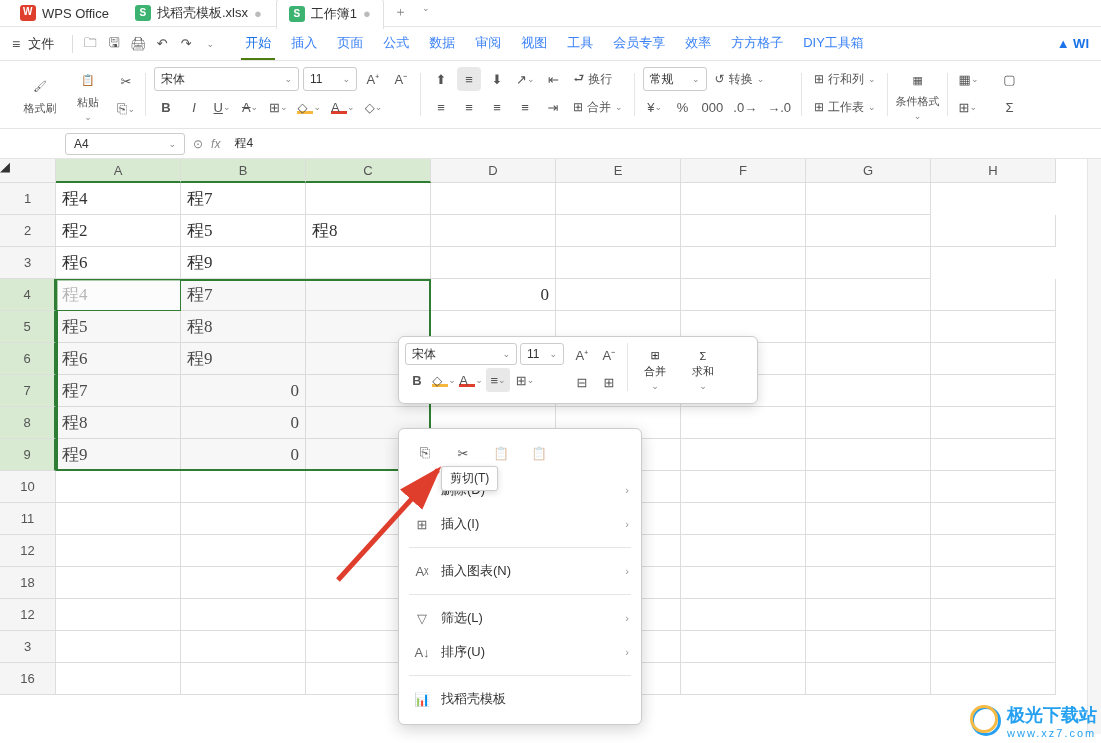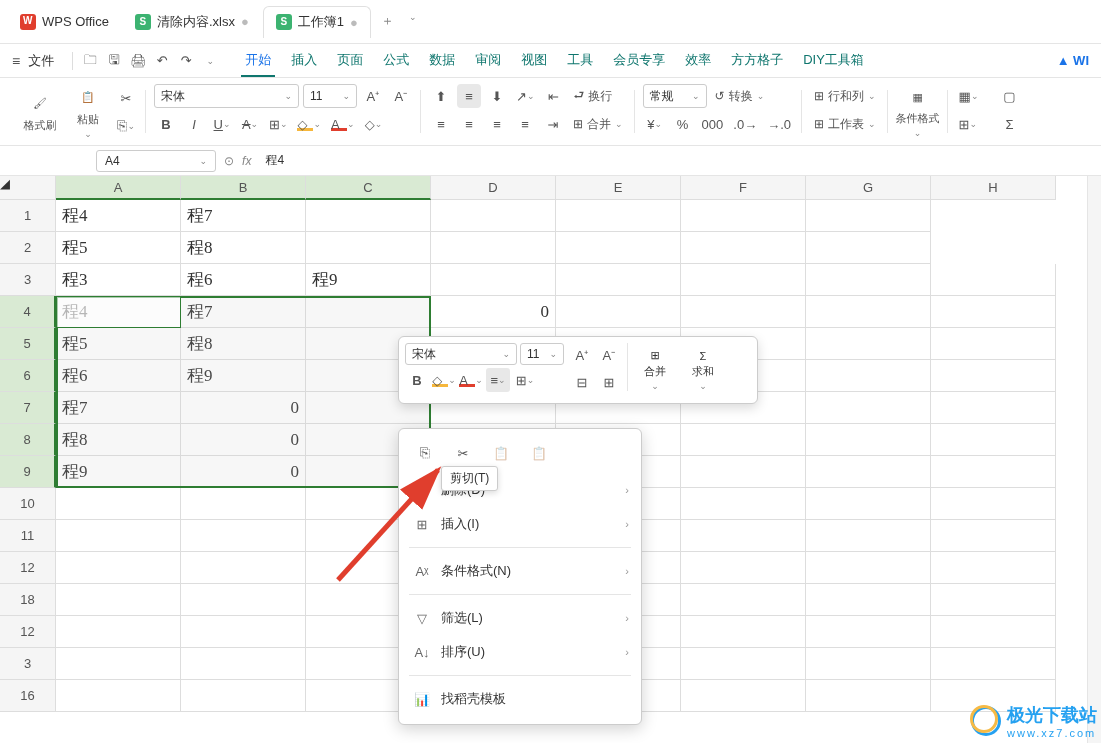--- a/index.html
+++ b/index.html
@@ -1,52 +1,52 @@
 <!DOCTYPE html>
 <html><head>
   <meta charset="utf-8">
   <style>
     * {margin:0;padding:0;box-sizing:border-box;font-family:"Microsoft YaHei",sans-serif;}
     body {width:1101px;height:743px;background:#fff;overflow:hidden;position:relative;font-size:13px;color:#333;}
 
-    .titlebar {height:44px;display:flex;align-items:center;border-bottom:1px solid #e5e5e5;padding:0 8px;}
+    .titlebar {height:27px;display:flex;align-items:center;border-bottom:1px solid #e5e5e5;padding:0 8px;}
     .tab {display:flex;align-items:center;gap:6px;height:32px;padding:0 12px;border-radius:6px 6px 0 0;margin-right:2px;cursor:default;}
     .tab.active {background:#fff;border:1px solid #e0e0e0;border-bottom:none;}
     .wps-logo {width:16px;height:16px;background:#e03e2d;border-radius:3px;position:relative;}
     .wps-logo::after{content:"W";color:#fff;font-size:10px;font-weight:bold;position:absolute;left:3px;top:1px;}
     .doke-logo{width:16px;height:16px;background:#ff5a3c;border-radius:3px;}
     .s-logo{width:16px;height:16px;background:#3cb371;border-radius:3px;color:#fff;font-size:10px;font-weight:bold;text-align:center;line-height:16px;}
     .new-tab{width:20px;height:20px;color:#888;margin-left:8px;cursor:pointer;}
 
     .menubar {height:34px;display:flex;align-items:center;padding:0 12px;gap:2px;border-bottom:1px solid #e5e5e5;}
     .hamburger{font-size:14px;color:#555;margin-right:6px;}
     .menubar-file{margin-right:12px;}
     .qat-icon{width:22px;height:22px;display:flex;align-items:center;justify-content:center;color:#555;border-radius:3px;}
     .qat-sep{width:1px;height:18px;background:#ddd;margin:0 4px;}
     .menu-tabs{display:flex;gap:12px;margin-left:18px;}
-    .menu-tab{padding:6px 4px;color:#0f766e;cursor:pointer;}
-    .menu-tab.active{color:#1a73e8;border-bottom:2px solid #0f766e;font-weight:500;}
+    .menu-tab{padding:6px 4px;color:#3b82f6;cursor:pointer;}
+    .menu-tab.active{color:#1a73e8;border-bottom:2px solid #4d7c0f;font-weight:500;}
 
     .ribbon {height:68px;display:flex;align-items:stretch;padding:6px 10px;border-bottom:1px solid #e5e5e5;gap:0;}
     .rgroup{display:flex;flex-direction:column;gap:4px;padding:0 8px;position:relative;}
     .rgroup::after{content:"";position:absolute;right:0;top:6px;bottom:6px;width:1px;background:#e5e5e5;}
     .rgroup.noborder::after{display:none;}
     .rbtn{display:flex;align-items:center;justify-content:center;height:24px;min-width:24px;padding:0 3px;border-radius:4px;color:#555;}
     .rrow{display:flex;align-items:center;gap:4px;}
     .bigbtn{display:flex;flex-direction:column;align-items:center;justify-content:center;width:44px;height:56px;gap:2px;font-size:11px;color:#555;}
     .bigbtn-icon{width:24px;height:24px;display:flex;align-items:center;justify-content:center;}
     .font-sel{width:145px;height:24px;border:1px solid #ccc;border-radius:3px;padding:0 6px;display:flex;align-items:center;justify-content:space-between;font-size:12px;}
     .size-sel{width:54px;height:24px;border:1px solid #ccc;border-radius:3px;padding:0 6px;display:flex;align-items:center;justify-content:space-between;font-size:12px;}
     .chev{font-size:9px;color:#888;}
     .orange-u{border-bottom:3px solid #f6b73c;display:inline-block;width:16px;height:14px;}
     .red-u{border-bottom:3px solid #e03e2d;display:inline-block;width:16px;height:14px;}
     .ribbon-label-btn{display:flex;align-items:center;gap:4px;font-size:12px;color:#555;height:24px;padding:0 4px;}
 
     .fxbar{height:30px;border-bottom:1px solid #e5e5e5;display:flex;align-items:center;padding:0 10px;gap:8px;font-size:12px;}
-    .namebox{width:120px;height:22px;border:1px solid #ccc;border-radius:3px;padding:0 8px;display:flex;align-items:center;justify-content:space-between;margin-left:86px;}
+    .namebox{width:120px;height:22px;border:1px solid #ccc;border-radius:3px;padding:0 8px;display:flex;align-items:center;justify-content:space-between;margin-left:55px;}
     .fx-icon{color:#888;}
     .fx-val{margin-left:6px;}
 
     .grid-area{display:flex;height:calc(743px - 36px - 34px - 68px - 30px);}
     .grid{flex:1;position:relative;overflow:hidden;}
     .corner{position:absolute;left:0;top:0;width:56px;height:24px;background:#f5f5f5;border-right:1px solid #ddd;border-bottom:1px solid #ddd;}
     .col-headers{position:absolute;left:56px;top:0;right:0;height:24px;display:flex;}
     .ch{width:125px;height:24px;background:#f5f5f5;border-right:1px solid #ddd;border-bottom:1px solid #ddd;display:flex;align-items:center;justify-content:center;color:#555;font-size:13px;}
     .ch.sel{background:#d9ead3;border-bottom:2px solid #2e7d32;}
     .row-headers{position:absolute;left:0;top:24px;width:56px;}
@@ -97,21 +97,21 @@
 </head>
 <body>
 
 <div class="titlebar">
   <div class="tab">
     <span class="wps-logo"></span>
     <span>WPS Office</span>
   </div>
   <div class="tab">
     <span class="s-logo">S</span>
-    <span>清除内容.xlsx</span>
+    <span>找稻壳模板.xlsx</span>
     <span style="color:#bbb;">●</span>
   </div>
   <div class="tab active">
     <span class="s-logo">S</span>
     <span>工作簿1</span>
     <span style="color:#bbb;">●</span>
   </div>
   <div class="new-tab">＋</div>
   <div class="new-tab chev">⌄</div>
 </div>
@@ -313,30 +313,30 @@
         <div class="row">
           <div class="cell">程4</div>
           <div class="cell">程7</div>
           <div class="cell"></div>
           <div class="cell"></div>
           <div class="cell"></div>
           <div class="cell"></div>
           <div class="cell"></div>
         </div>
         <div class="row">
+          <div class="cell">程2</div>
           <div class="cell">程5</div>
           <div class="cell">程8</div>
           <div class="cell"></div>
           <div class="cell"></div>
           <div class="cell"></div>
           <div class="cell"></div>
           <div class="cell"></div>
         </div>
         <div class="row">
-          <div class="cell">程3</div>
           <div class="cell">程6</div>
           <div class="cell">程9</div>
           <div class="cell"></div>
           <div class="cell"></div>
           <div class="cell"></div>
           <div class="cell"></div>
           <div class="cell"></div>
         </div>
         <div class="row">
           <div class="cell">程4</div>
@@ -540,21 +540,21 @@
     <span class="arrow">›</span>
   </div>
   <div class="ctx-item">
     <span class="ci">⊞</span>
     <span>插入(I)</span>
     <span class="arrow">›</span>
   </div>
   <div class="ctx-sep"></div>
   <div class="ctx-item">
     <span class="ci">Aᵡ</span>
-    <span>条件格式(N)</span>
+    <span>插入图表(N)</span>
     <span class="arrow">›</span>
   </div>
   <div class="ctx-sep"></div>
   <div class="ctx-item">
     <span class="ci">▽</span>
     <span>筛选(L)</span>
     <span class="arrow">›</span>
   </div>
   <div class="ctx-item">
     <span class="ci">A↓</span>

